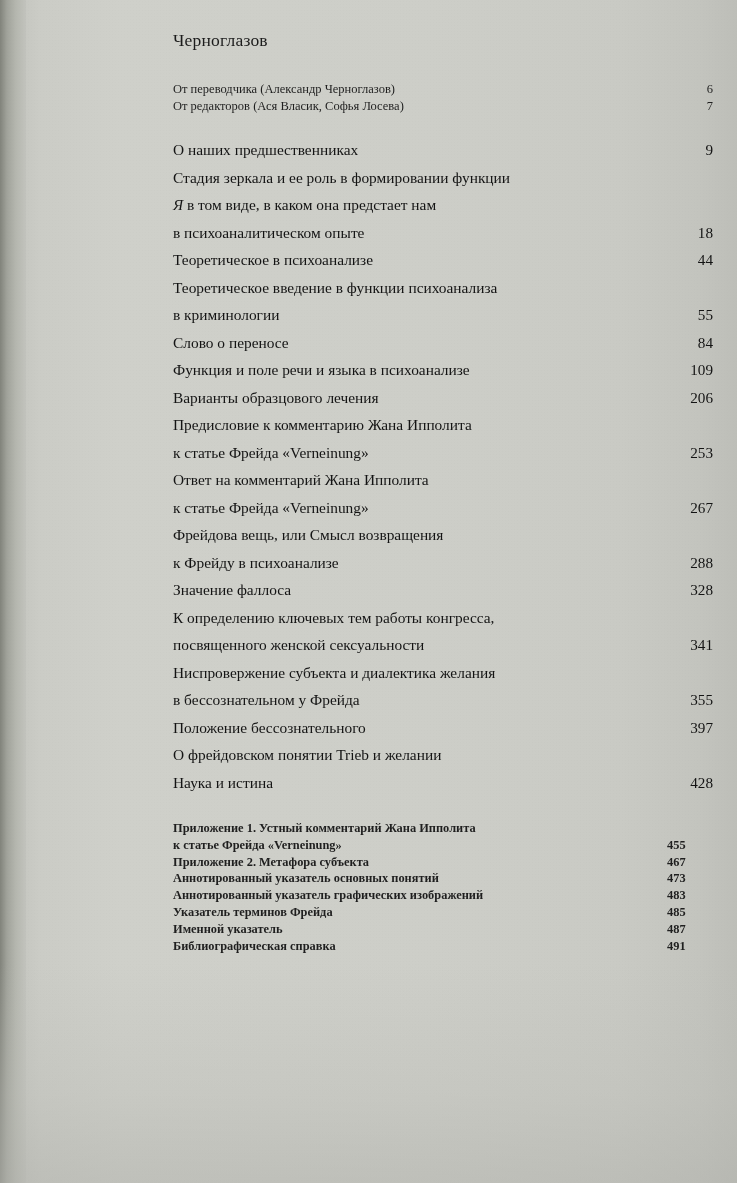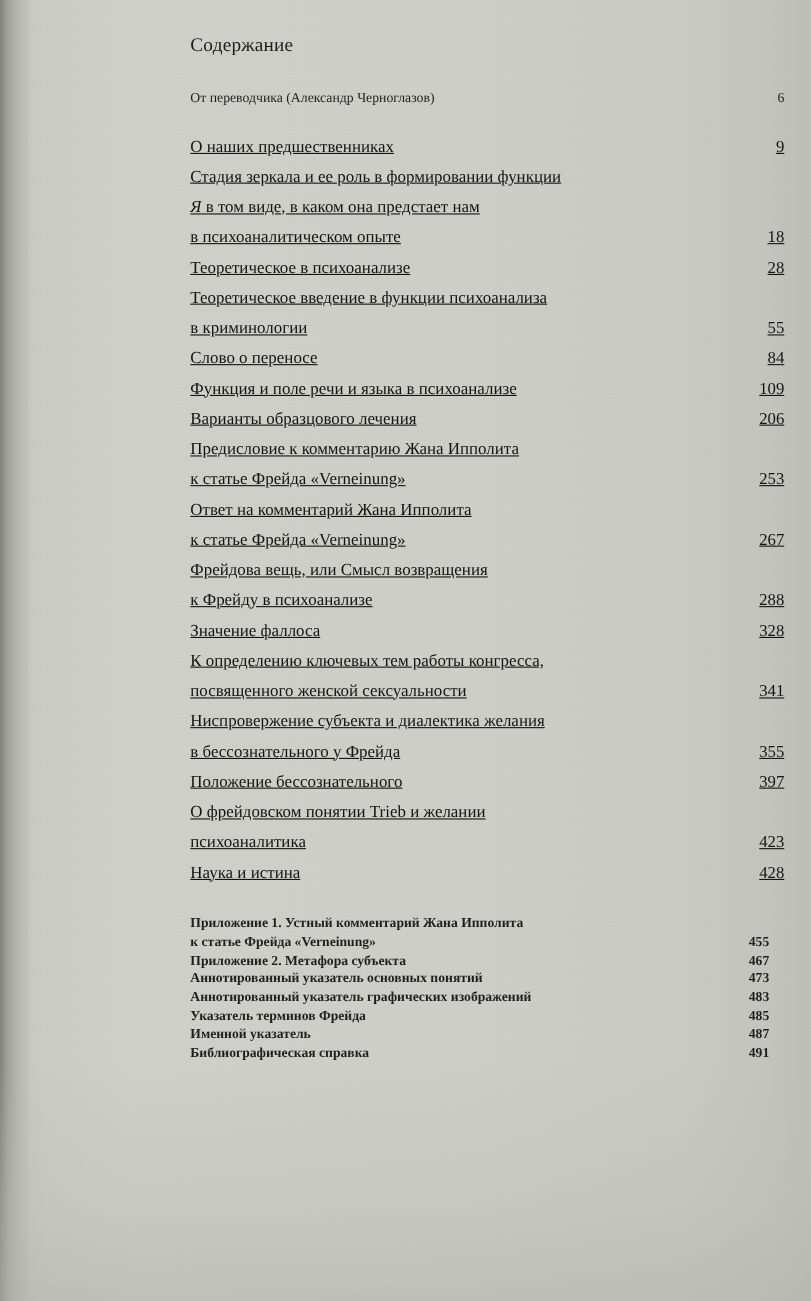--- a/index.html
+++ b/index.html
@@ -62,21 +62,20 @@
     font-size: 12.5px;
   }
   .main-list {
     margin-bottom: 24px;
   }
   .main-row {
     display: flex;
     align-items: center;
     line-height: 27.5px;
     color: #141414;
-    text-decoration: underline;
   }
   .main-row .lbl {
     flex: 1 1 auto;
     font-size: 15.4px;
     white-space: nowrap;
   }
   .main-row .lbl .ital {
     font-style: italic;
   }
   .main-row .pg {
@@ -99,21 +98,21 @@
     line-height: 16.8px;
     color: #1f1f1f;
   }
   .app-row .lbl {
     flex: 1 1 auto;
     white-space: nowrap;
   }
   .app-row .pg {
     flex: 0 0 auto;
     width: 46px;
-    text-align: center;
+    text-align: left;
   }
   .grain {
     position: absolute;
     inset: 0;
     pointer-events: none;
     background-image: radial-gradient(rgba(0,0,0,0.015) 1px, transparent 1px);
     background-size: 3px 3px;
     opacity: 0.5;
   }
   .bottom-fade {
@@ -127,27 +126,31 @@
   }
 </style>
 </head>
 <body>
 
 <div class="page">
   <div class="spine-shadow"></div>
 
   <div class="content">
 
-    <h1 class="toc-title">Содержание</h1>
+    <h1 class="toc-title">Черноглазов</h1>
 
     <div class="front-block">
       <div class="front-row">
         <span class="lbl">От переводчика (Александр Черноглазов)</span>
         <span class="pg">6</span>
       </div>
+      <div class="front-row">
+        <span class="lbl">От редакторов (Ася Власик, Софья Лосева)</span>
+        <span class="pg">7</span>
+      </div>
     </div>
 
     <div class="main-list">
 
       <div class="main-row">
         <span class="lbl">О наших предшественниках</span>
         <span class="pg">9</span>
       </div>
 
       <div class="main-row cont">
@@ -158,21 +161,21 @@
         <span class="lbl"><span class="ital">Я</span><span> в том виде, в каком она предстает нам</span></span>
         <span class="pg"></span>
       </div>
       <div class="main-row cont">
         <span class="lbl">в психоаналитическом опыте</span>
         <span class="pg">18</span>
       </div>
 
       <div class="main-row">
         <span class="lbl">Теоретическое в психоанализе</span>
-        <span class="pg">28</span>
+        <span class="pg">44</span>
       </div>
 
       <div class="main-row cont">
         <span class="lbl">Теоретическое введение в функции психоанализа</span>
         <span class="pg"></span>
       </div>
       <div class="main-row cont">
         <span class="lbl">в криминологии</span>
         <span class="pg">55</span>
       </div>
@@ -232,36 +235,32 @@
       <div class="main-row cont">
         <span class="lbl">посвященного женской сексуальности</span>
         <span class="pg">341</span>
       </div>
 
       <div class="main-row cont">
         <span class="lbl">Ниспровержение субъекта и диалектика желания</span>
         <span class="pg"></span>
       </div>
       <div class="main-row cont">
-        <span class="lbl">в бессознательного у Фрейда</span>
+        <span class="lbl">в бессознательном у Фрейда</span>
         <span class="pg">355</span>
       </div>
 
       <div class="main-row">
         <span class="lbl">Положение бессознательного</span>
         <span class="pg">397</span>
       </div>
 
       <div class="main-row cont">
         <span class="lbl">О фрейдовском понятии Trieb и желании</span>
         <span class="pg"></span>
-      </div>
-      <div class="main-row cont">
-        <span class="lbl">психоаналитика</span>
-        <span class="pg">423</span>
       </div>
 
       <div class="main-row">
         <span class="lbl">Наука и истина</span>
         <span class="pg">428</span>
       </div>
 
     </div>
 
     <div class="appendix-block">

